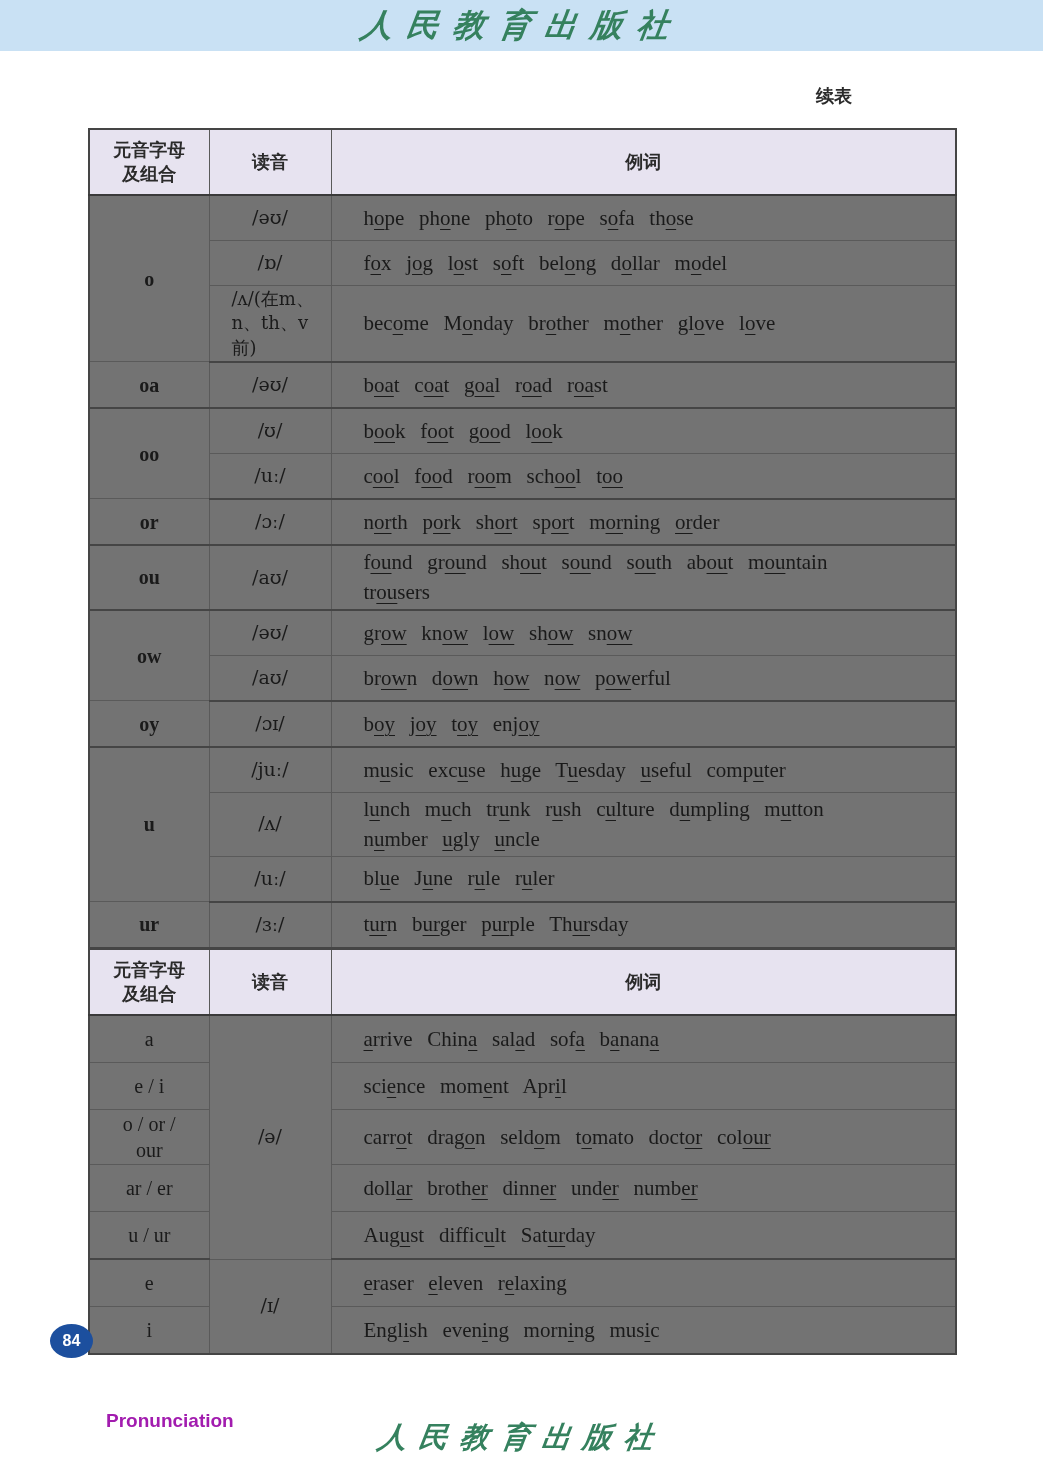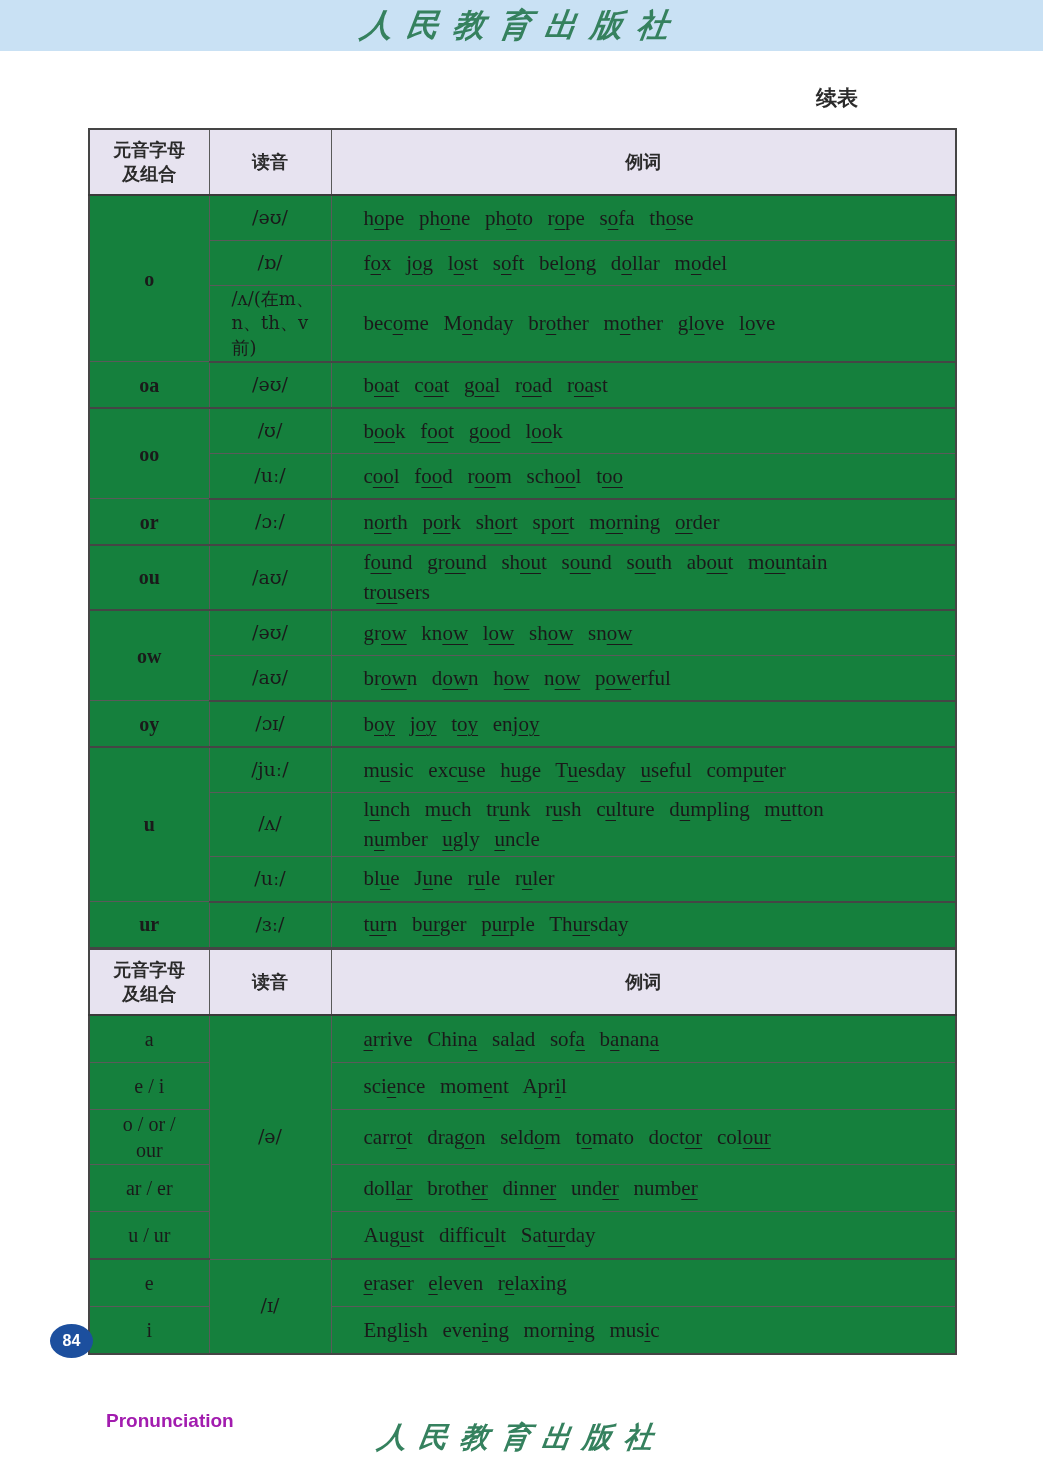--- a/index.html
+++ b/index.html
@@ -11,27 +11,27 @@
   .banner{
     position:absolute;left:0;top:0;width:1043px;height:51px;
     background:#c9e1f4;display:flex;align-items:center;justify-content:center;
   }
   .banner-logo{
     font-family:"DejaVu Serif", serif;font-style:italic;font-weight:bold;
     font-size:32px;color:#35815e;letter-spacing:14px;transform:skewX(-8deg);
   }
   
   .continued{
-    position:absolute;left:816px;top:84px;font-size:21px;color:#2b2b2b;
+    position:absolute;left:816px;top:84px;font-size:18px;color:#2b2b2b;
     font-family:"Liberation Sans", sans-serif;font-weight:600;
   }
   
   table.ptable{
     position:absolute;left:88px;border-collapse:collapse;table-layout:fixed;
-    width:867px;background:#15803d;
+    width:867px;background:#737373;
   }
   #table1{top:128px;}
   #table2{top:948px;}
   table.ptable, table.ptable th, table.ptable td{
     border:1.5px solid #5a5a5a;
   }
   table.ptable{border:2px solid #454545;}
   table.ptable thead th{
     background:#e7e3f0;height:62px;font-family:"Liberation Sans", sans-serif;
     font-weight:600;font-size:18px;color:#2b2b2b;white-space:pre-line;

